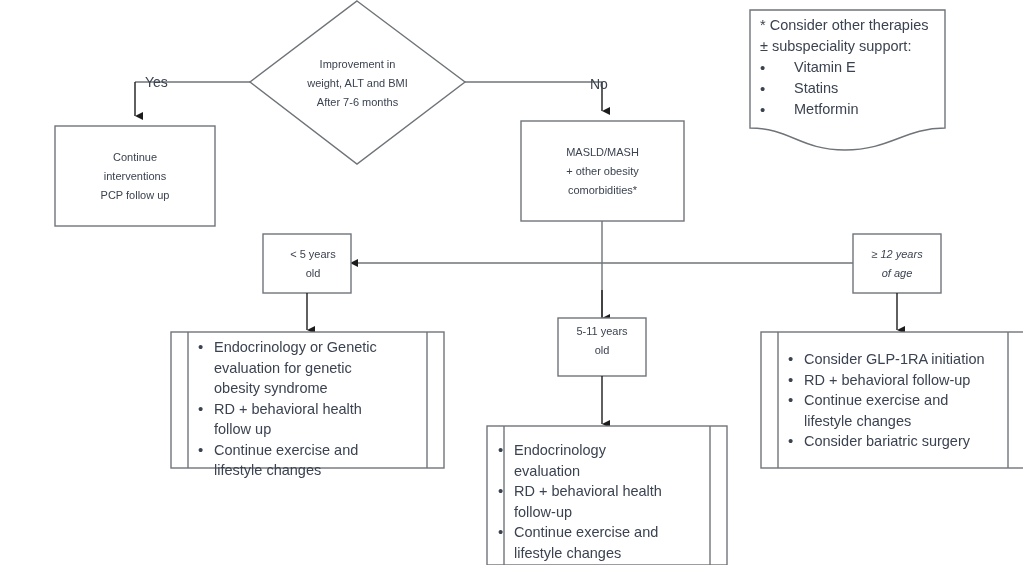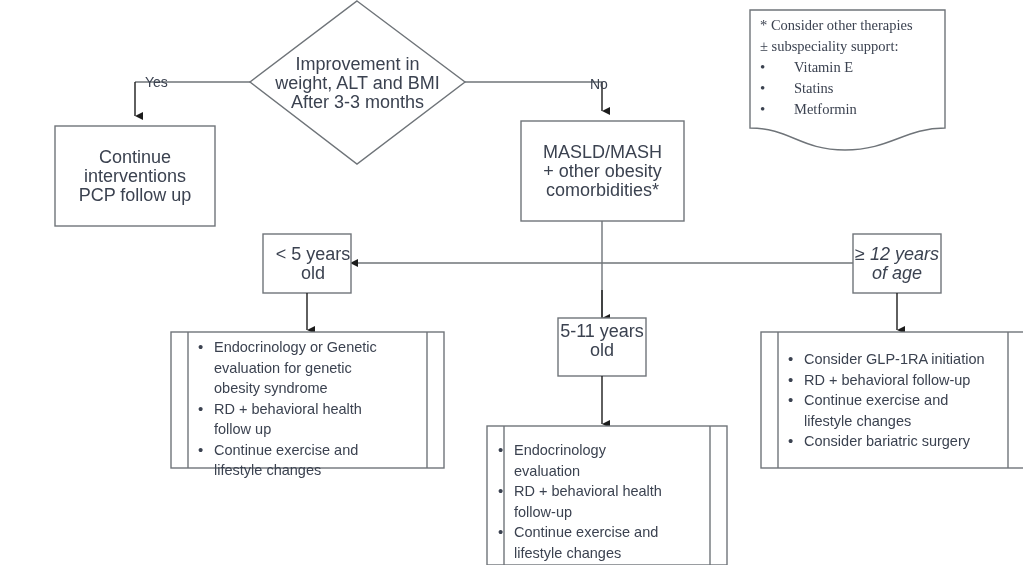--- a/index.html
+++ b/index.html
@@ -20,21 +20,21 @@
     left: 0;
     top: 0;
     width: 1023px;
     height: 565px;
     overflow: visible;
   }
   .node-text {
     position: absolute;
     color: #3b4250;
     font-family: "Liberation Sans", sans-serif;
-    font-size: 18px;
+    font-size: 11px;
     line-height: 19px;
     text-align: center;
     display: flex;
     flex-direction: column;
     justify-content: center;
     align-items: center;
     pointer-events: none;
   }
   .node-text span { display: block; white-space: pre; }
 
@@ -63,21 +63,21 @@
     font-size: 15px;
     line-height: 20.5px;
   }
   .bullet-text { flex: 1 1 auto; }
 
   .note-text {
     position: absolute;
     color: #3b4250;
     font-size: 14.5px;
     line-height: 21px;
-    font-family: Liberation Serif, serif;
+    font-family: Liberation Sans, sans-serif;
   }
   .note-head { white-space: pre; }
   .note-row { display: flex; align-items: flex-start; }
   .note-dot { width: 34px; flex: 0 0 34px; font-size: 15px; }
 
   .footnote {
     position: absolute;
     color: #29303d;
     font-family: "Liberation Serif", serif;
     font-style: italic;
@@ -149,21 +149,21 @@
 
       <path d="M750,10 L945,10 L945,128
                C 905,128 890,150 845,150
                C 800,150 790,128 750,128 Z" fill="#ffffff" stroke="#6f7479" stroke-width="1.4"></path>
     </g>
   </svg>
 
   <div class="node-text" style="left:250px; top:48px; width:215px; height:70px;">
     <span>Improvement in</span>
     <span>weight, ALT and BMI</span>
-    <span>After 3-3 months</span>
+    <span>After 7-6 months</span>
   </div>
 
   <div class="edge-label" style="left:145px; top:74px;">Yes</div>
   <div class="edge-label" style="left:590px; top:76px;">No</div>
 
   <div class="node-text" style="left:55px; top:126px; width:160px; height:100px;text-align:center;">
     <span>Continue</span>
     <span>interventions</span>
     <span>PCP follow up</span>
   </div>

